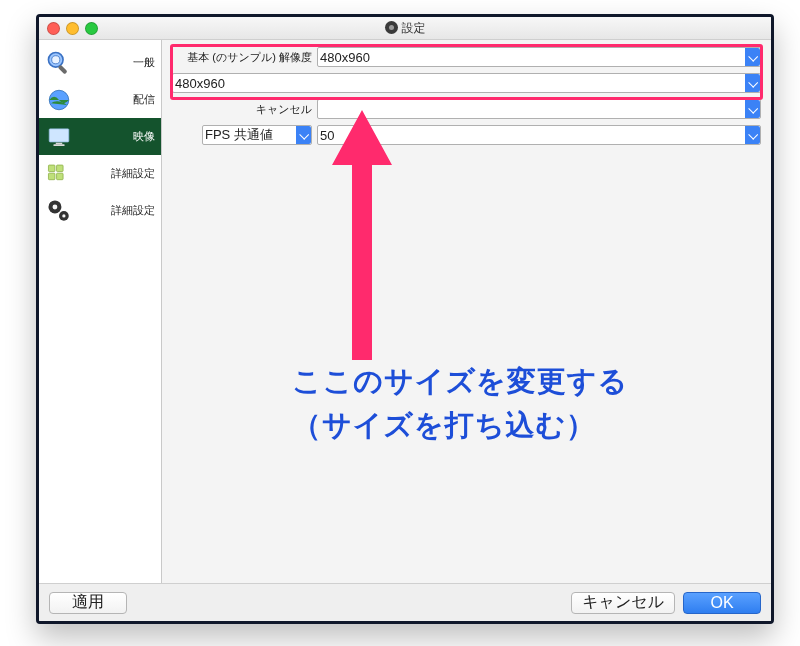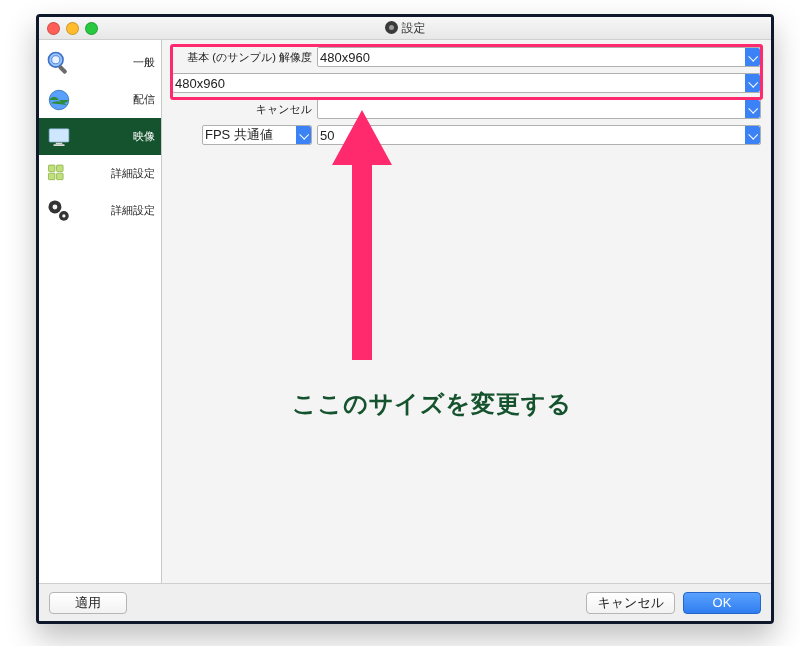--- a/index.html
+++ b/index.html
@@ -180,24 +180,24 @@
     position:absolute;
     left: 160px;
     top: 70px;
     width: 80px;
     height: 250px;
     pointer-events: none;
   }
   .annot-text {
     position: absolute;
     left: 130px;
-    top: 346px;
-    font-size: 24px;
+    top: 320px;
+    font-size: 29px;
     font-weight: 600;
-    color: #14532d;
+    color: #1d4ed8;
     line-height: 1.5;
     pointer-events: none;
     letter-spacing: 1px;
   }
 
   
   .bottom {
     height: 37px;
     border-top: 1px solid #cfcfcf;
     background: #efefef;
@@ -205,21 +205,21 @@
     align-items: center;
     padding: 0 10px;
   }
   .btn {
     height: 20px;
     min-width: 56px;
     padding: 0 10px;
     border: 1px solid #b5b5b5;
     border-radius: 4px;
     background: linear-gradient(#ffffff, #f2f2f2);
-    font-size: 13px;
+    font-size: 16px;
     display:flex; align-items:center; justify-content:center;
     cursor: default;
   }
   .btn.primary {
     background: linear-gradient(#5aa1ff, #2f7ef0);
     border-color: #2766c9;
     color: #fff;
   }
   .spacer { flex:1; }
 </style>
@@ -337,20 +337,21 @@
             <linearGradient id="g" x1="0" y1="0" x2="0" y2="1">
               <stop offset="0" stop-color="#ff2a6d"></stop>
               <stop offset="1" stop-color="#ff2a6d"></stop>
             </linearGradient>
           </defs>
           <polygon points="40,0 70,55 50,55 50,250 30,250 30,55 10,55" fill="url(#g)"></polygon>
         </svg>
 
         <div class="annot-text">
           <div>ここのサイズを変更する</div>
+          <div>（サイズを打ち込む）</div>
         </div>
       </div>
     </div>
 
     <div class="bottom">
       <div class="btn">適用</div>
       <div class="spacer"></div>
       <div class="btn">キャンセル</div>
       <div style="width:8px"></div>
       <div class="btn primary">OK</div>

